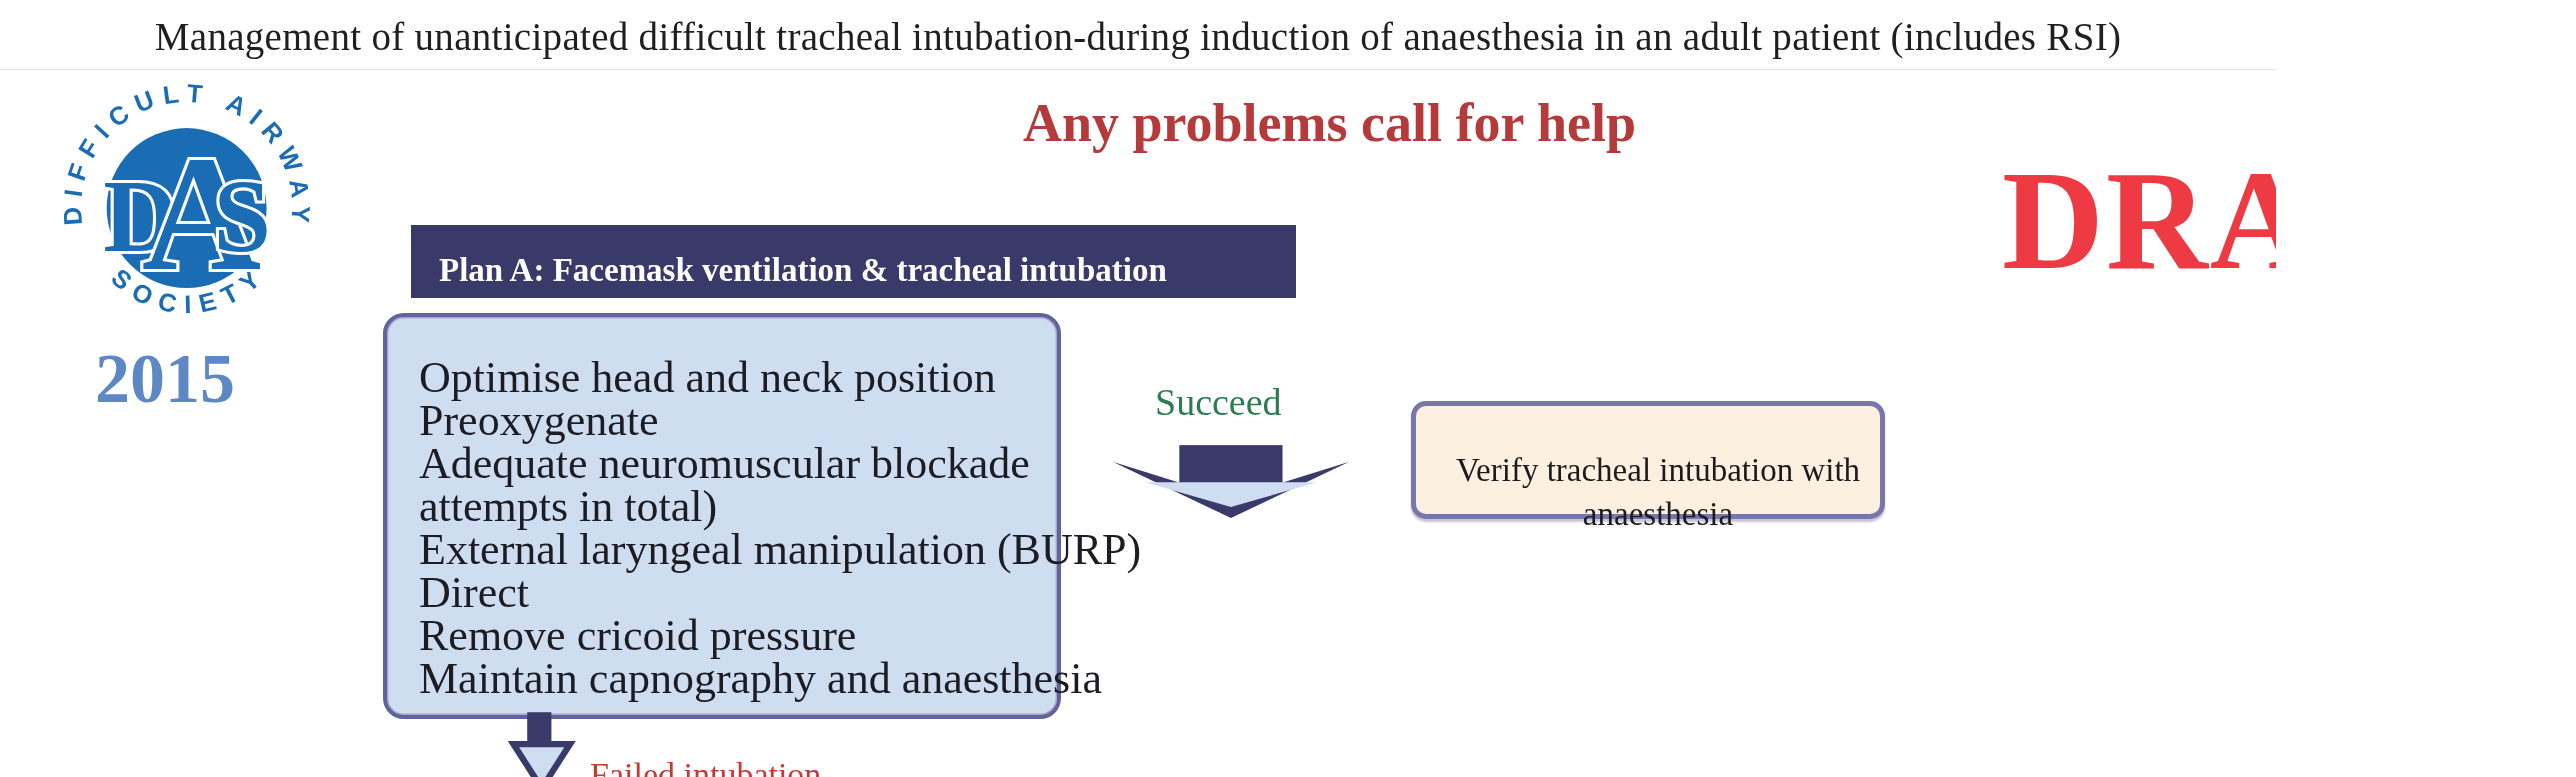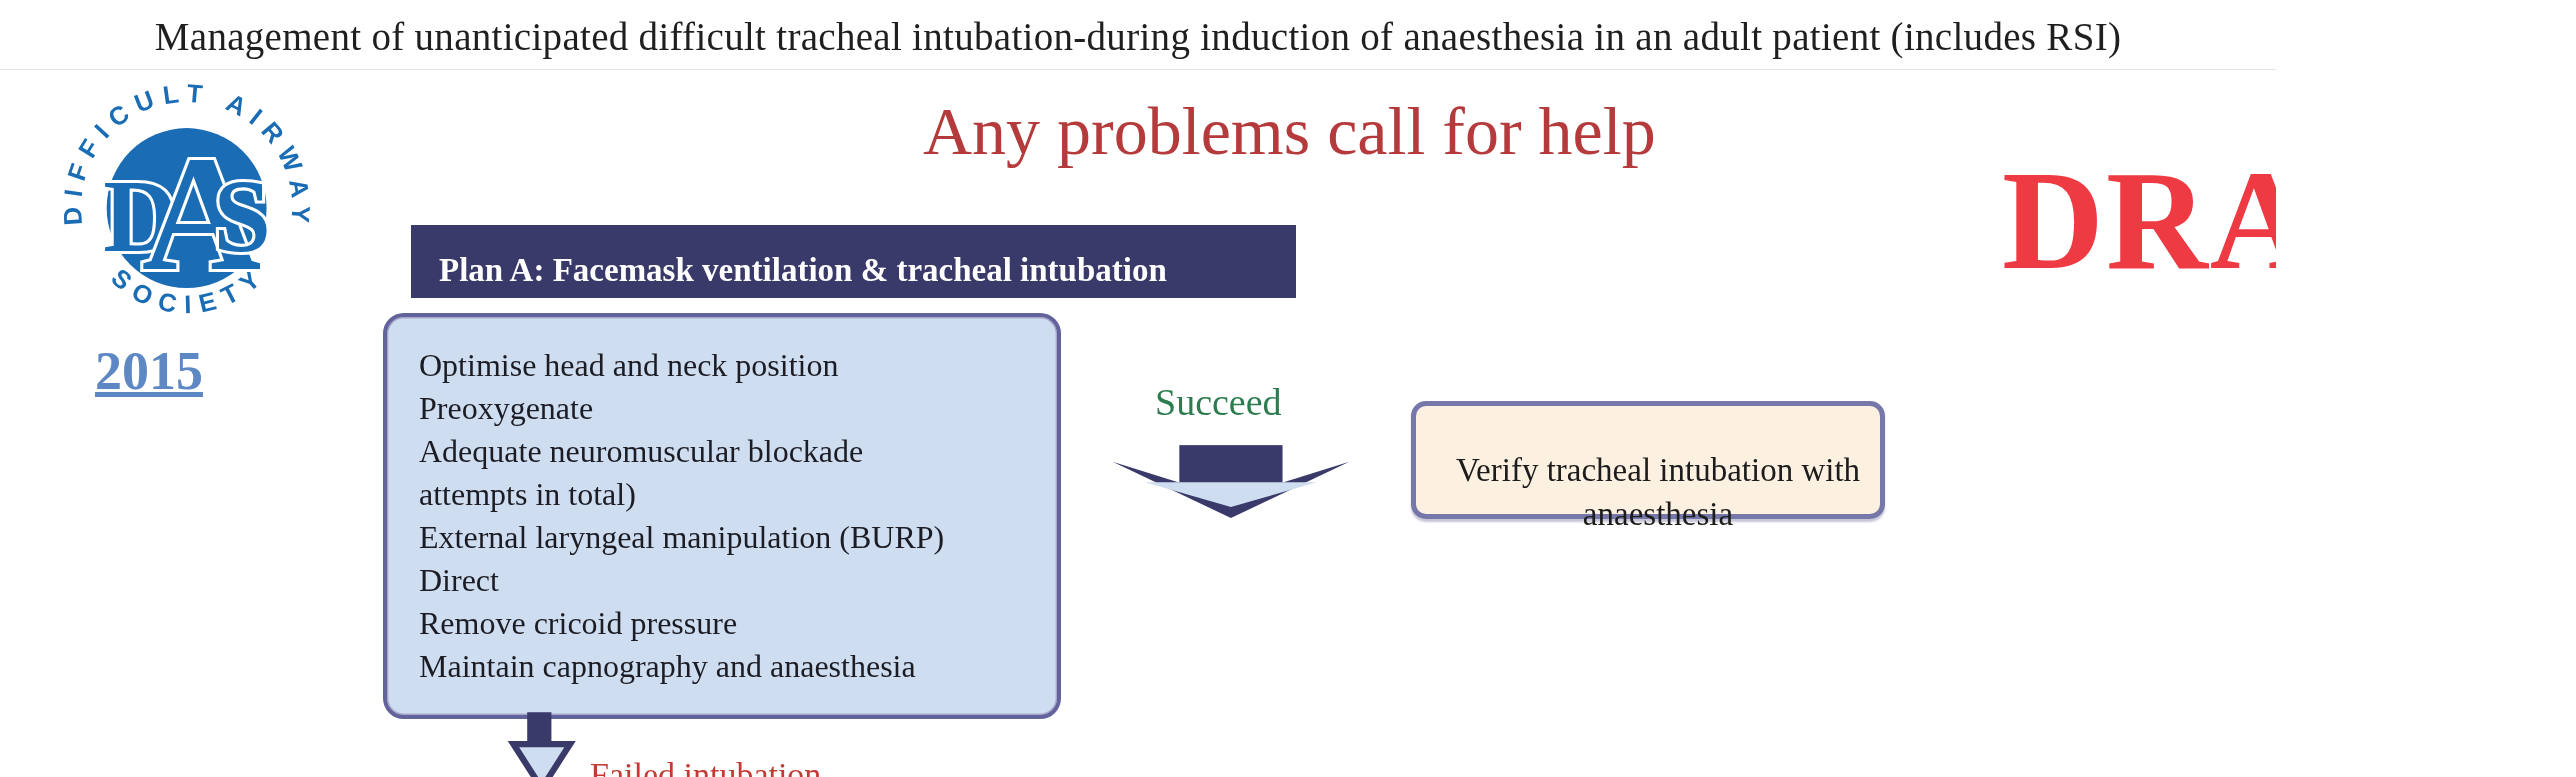--- a/index.html
+++ b/index.html
@@ -10,42 +10,42 @@
     --text-dark:#1c1c24;
   }
   *{margin:0;padding:0;box-sizing:border-box;}
   body{background:#ffffff;font-family:"Liberation Serif",serif;}
   .canvas{position:relative;width:2276px;height:778px;background:#ffffff;overflow:hidden;}
 
   .title{position:absolute;left:0;top:13.8px;width:100%;text-align:center;
     font-size:39px;color:#1f1f1f;letter-spacing:0.3px;}
   .title-rule{position:absolute;left:0;top:69px;width:100%;height:1.4px;background:#e4e4e4;}
 
-  .help{position:absolute;left:923px;top:92px;width:813px;
-    font-size:68px;color:var(--help-red);}
+  .help{position:absolute;left:923px;top:92px;width:813px;text-align:center;
+    font-size:54px;color:var(--help-red);font-weight:bold;}
   .draft{position:absolute;left:2002px;top:150px;width:524px;
     font-size:141px;font-weight:bold;color:var(--draft-red);letter-spacing:2.1px;line-height:1;}
 
   .logo-svg{position:absolute;left:48px;top:84px;width:269px;height:255px;}
   .logo-arc{font-family:"Liberation Sans",sans-serif;font-weight:bold;font-size:37px;
     fill:var(--logo-blue);letter-spacing:4px;}
   .logo-letter{font-family:"Liberation Serif",serif;font-weight:bold;fill:var(--logo-blue);
     stroke:#ffffff;stroke-width:9px;paint-order:stroke;}
-  .year{position:absolute;left:95px;top:344px;font-size:54px;font-weight:bold;
-    color:var(--year-blue);line-height:1;text-decoration:underline;}
+  .year{position:absolute;left:95px;top:344px;font-size:70px;font-weight:bold;
+    color:var(--year-blue);line-height:1;}
 
   .plan-a-header{position:absolute;left:411px;top:225px;width:885px;height:73px;
     background:var(--navy);color:#ffffff;font-size:33px;font-weight:bold;
     display:flex;align-items:flex-end;padding:0 0 9px 28px;}
 
   .plan-a-box{position:absolute;left:383px;top:313px;width:678px;height:406px;
     background:var(--box-fill);border:4.8px solid var(--box-border);border-radius:20.7px;
     box-shadow:inset 0 0 0 1.4px #a8a8cc;}
-  .plan-a-lines{position:absolute;left:419px;top:344px;z-index:3;
-    font-size:32px;line-height:43px;color:var(--text-dark);white-space:nowrap;}
+  .plan-a-lines{position:absolute;left:419px;top:356px;z-index:3;
+    font-size:44px;line-height:43px;color:var(--text-dark);white-space:nowrap;}
 
   .succeed{position:absolute;left:1155px;top:380px;font-size:38px;color:var(--succeed-green);}
   .succeed-arrow{position:absolute;left:1109px;top:441px;width:248px;height:86px;z-index:2;}
 
   .verify-box{position:absolute;left:1411px;top:401px;width:474px;height:118px;
     background:var(--verify-fill);border:5.5px solid var(--verify-border);border-radius:15px;
     box-shadow:0 2.1px 2.1px rgba(90,90,140,0.35);}
   .verify-text{position:absolute;left:1411px;top:448px;width:474px;z-index:3;
     text-align:center;font-size:33px;line-height:44px;color:#1c1c1c;padding-left:20px;}
 

